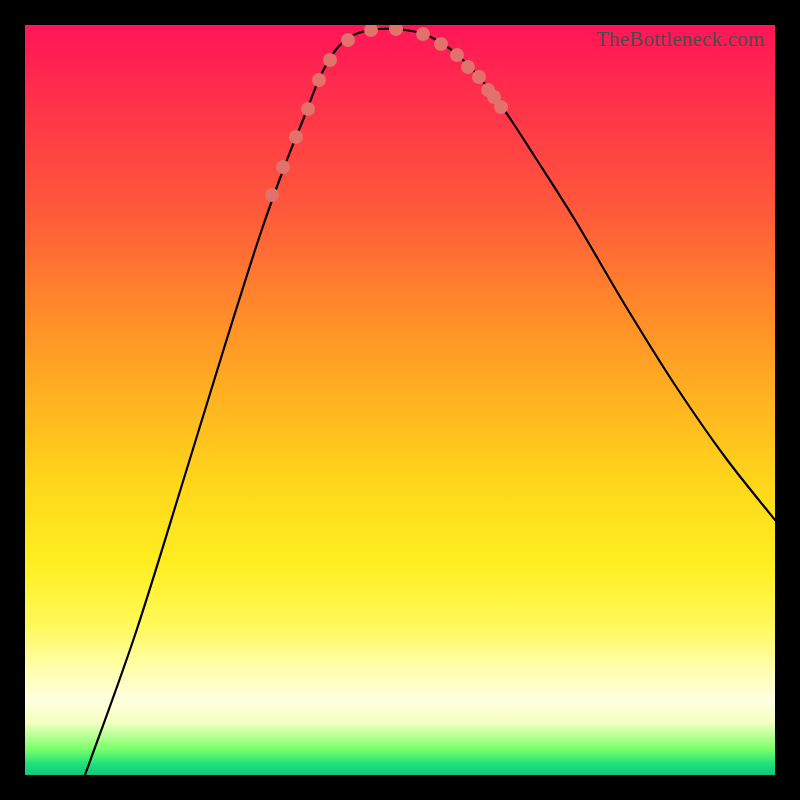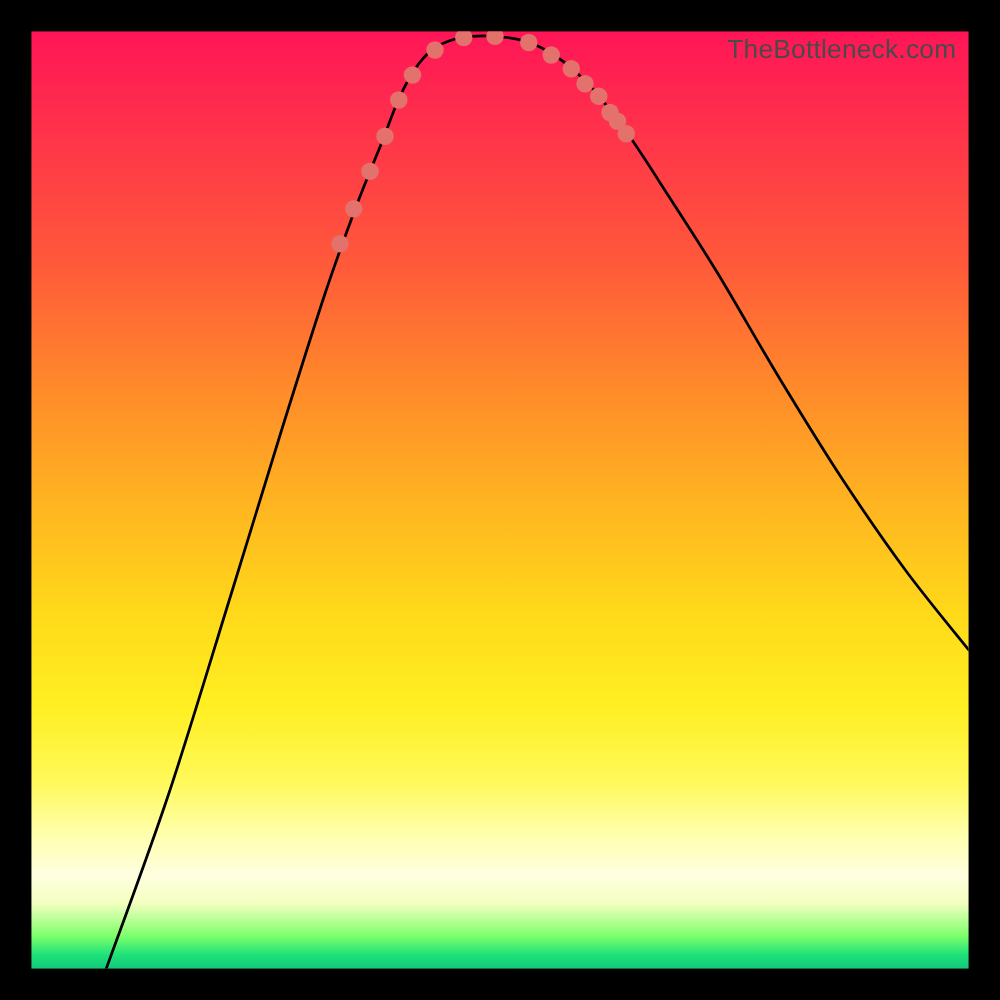--- a/index.html
+++ b/index.html
@@ -11,20 +11,21 @@
     background: #000;
     font-family: Arial, Helvetica, sans-serif;
   }
   .frame {
     position: absolute;
     left: 0;
     top: 0;
     width: 800px;
     height: 800px;
     background: #000;
+    font-family: Liberation Serif, serif;
   }
   .plot {
     position: absolute;
     left: 25px;
     top: 25px;
     width: 750px;
     height: 750px;
     overflow: hidden;
   }
   

